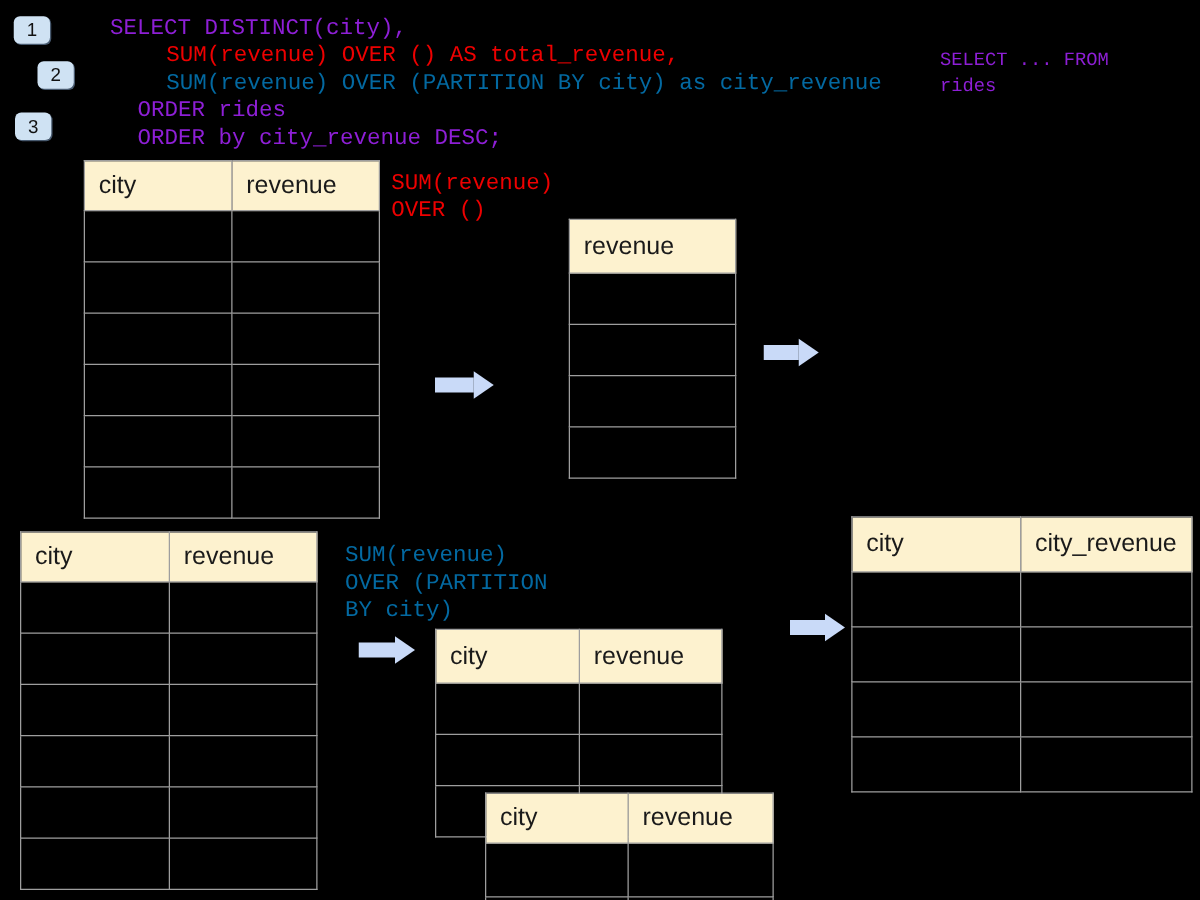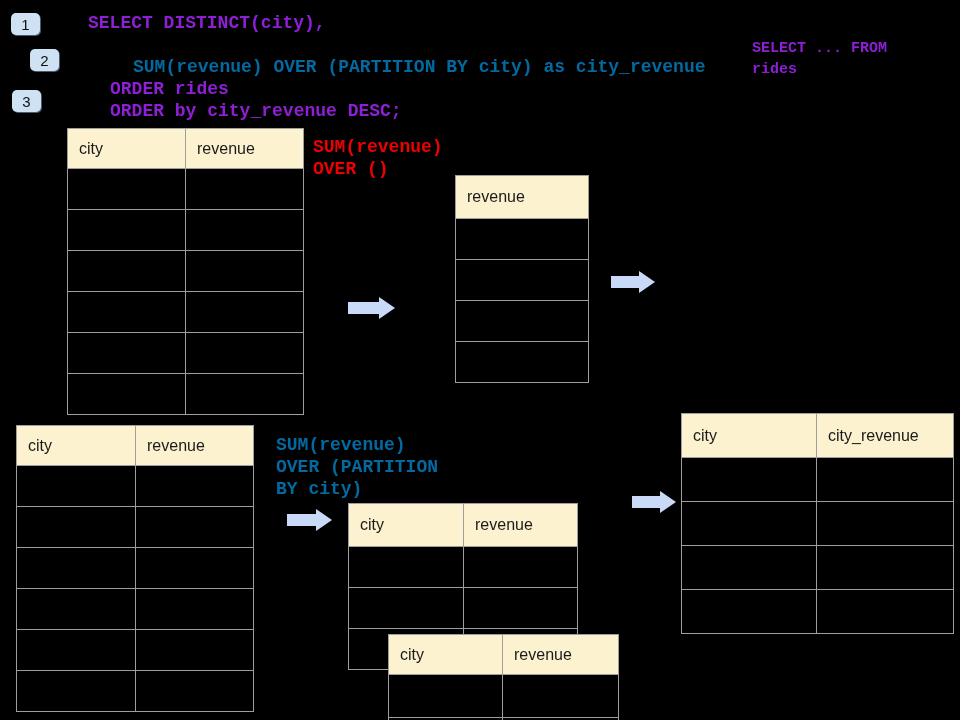--- a/index.html
+++ b/index.html
@@ -1,21 +1,21 @@
 <!DOCTYPE html>
 <html><head>
 <meta charset="utf-8">
 <style>
   html,body{margin:0;padding:0;background:#000;}
   .stage{position:relative;width:960px;height:720px;background:#000;overflow:hidden;
          font-family:"Liberation Sans",sans-serif;}
 
   
   .code{position:absolute;font-family:"Liberation Mono","DejaVu Sans Mono",monospace;
-        font-weight:bold;white-space:pre-line;}
+        font-weight:normal;white-space:pre-line;}
   .sql-line{font-size:18px;line-height:22px;white-space:pre;}
   .c-purple{color:#8e1fd6;}
   .c-red{color:#ee0000;}
   .c-green{color:#0369a1;}
   .sql-l1{left:88px;top:12px;}
   .sql-l2{left:133px;top:34px;}
   .sql-l3{left:133px;top:56px;}
   .sql-l4{left:110px;top:78px;}
   .sql-l5{left:110px;top:100px;}
   .side-note{left:752px;top:38px;font-size:15px;line-height:21px;}
@@ -26,21 +26,21 @@
   .badge{position:absolute;width:29px;height:22px;background:#cfe2f3;border-radius:5px;
          display:flex;align-items:center;justify-content:center;color:#111;
          font-size:15px;box-shadow:1px 1px 0 rgba(120,150,185,.6);}
   .badge-1{left:11px;top:13px;}
   .badge-2{left:30px;top:49px;}
   .badge-3{left:12px;top:90px;}
 
   
   table{position:absolute;border-collapse:collapse;table-layout:fixed;}
   th,td{border:1px solid #9e9e9e;padding:0;}
-  th{background:#fdf2cf;color:#1a1a1a;font-weight:normal;font-size:16px;
+  th{background:#fdf2cf;color:#1a1a1a;font-weight:normal;font-size:20px;
      text-align:left;padding-left:11px;}
   td{background:#000;}
   .t1{left:67px;top:128px;}  .t1 th{height:39px;} .t1 td{height:40px;}
   .t2{left:455px;top:175px;} .t2 th{height:42px;} .t2 td{height:40px;}
   .t3{left:16px;top:425px;}  .t3 th{height:39px;} .t3 td{height:40px;}
   .t4{left:348px;top:503px;} .t4 th{height:42px;} .t4 td{height:40px;}
   .t5{left:388px;top:634px;} .t5 th{height:39px;} .t5 td{height:42px;}
   .t6{left:681px;top:413px;} .t6 th{height:43px;} .t6 td{height:43px;}
 
   
@@ -56,20 +56,21 @@
 </head>
 <body>
 
 <div class="stage">
 
   <div class="badge badge-1">1</div>
   <div class="badge badge-2">2</div>
   <div class="badge badge-3">3</div>
 
   <div class="code sql-line c-purple sql-l1">SELECT DISTINCT(city),</div>
+  <div class="code sql-line c-red sql-l2">SUM(revenue) OVER () AS total_revenue,</div>
   <div class="code sql-line c-green sql-l3">SUM(revenue) OVER (PARTITION BY city) as city_revenue</div>
   <div class="code sql-line c-purple sql-l4">ORDER rides</div>
   <div class="code side-note c-purple">SELECT ... FROM
 rides</div>
 
   <div class="code sql-line c-purple sql-l5">ORDER by city_revenue DESC;</div>
 
   <div class="code annot-red c-red">SUM(revenue)
 OVER ()</div>
   <div class="code annot-green c-green">SUM(revenue)

